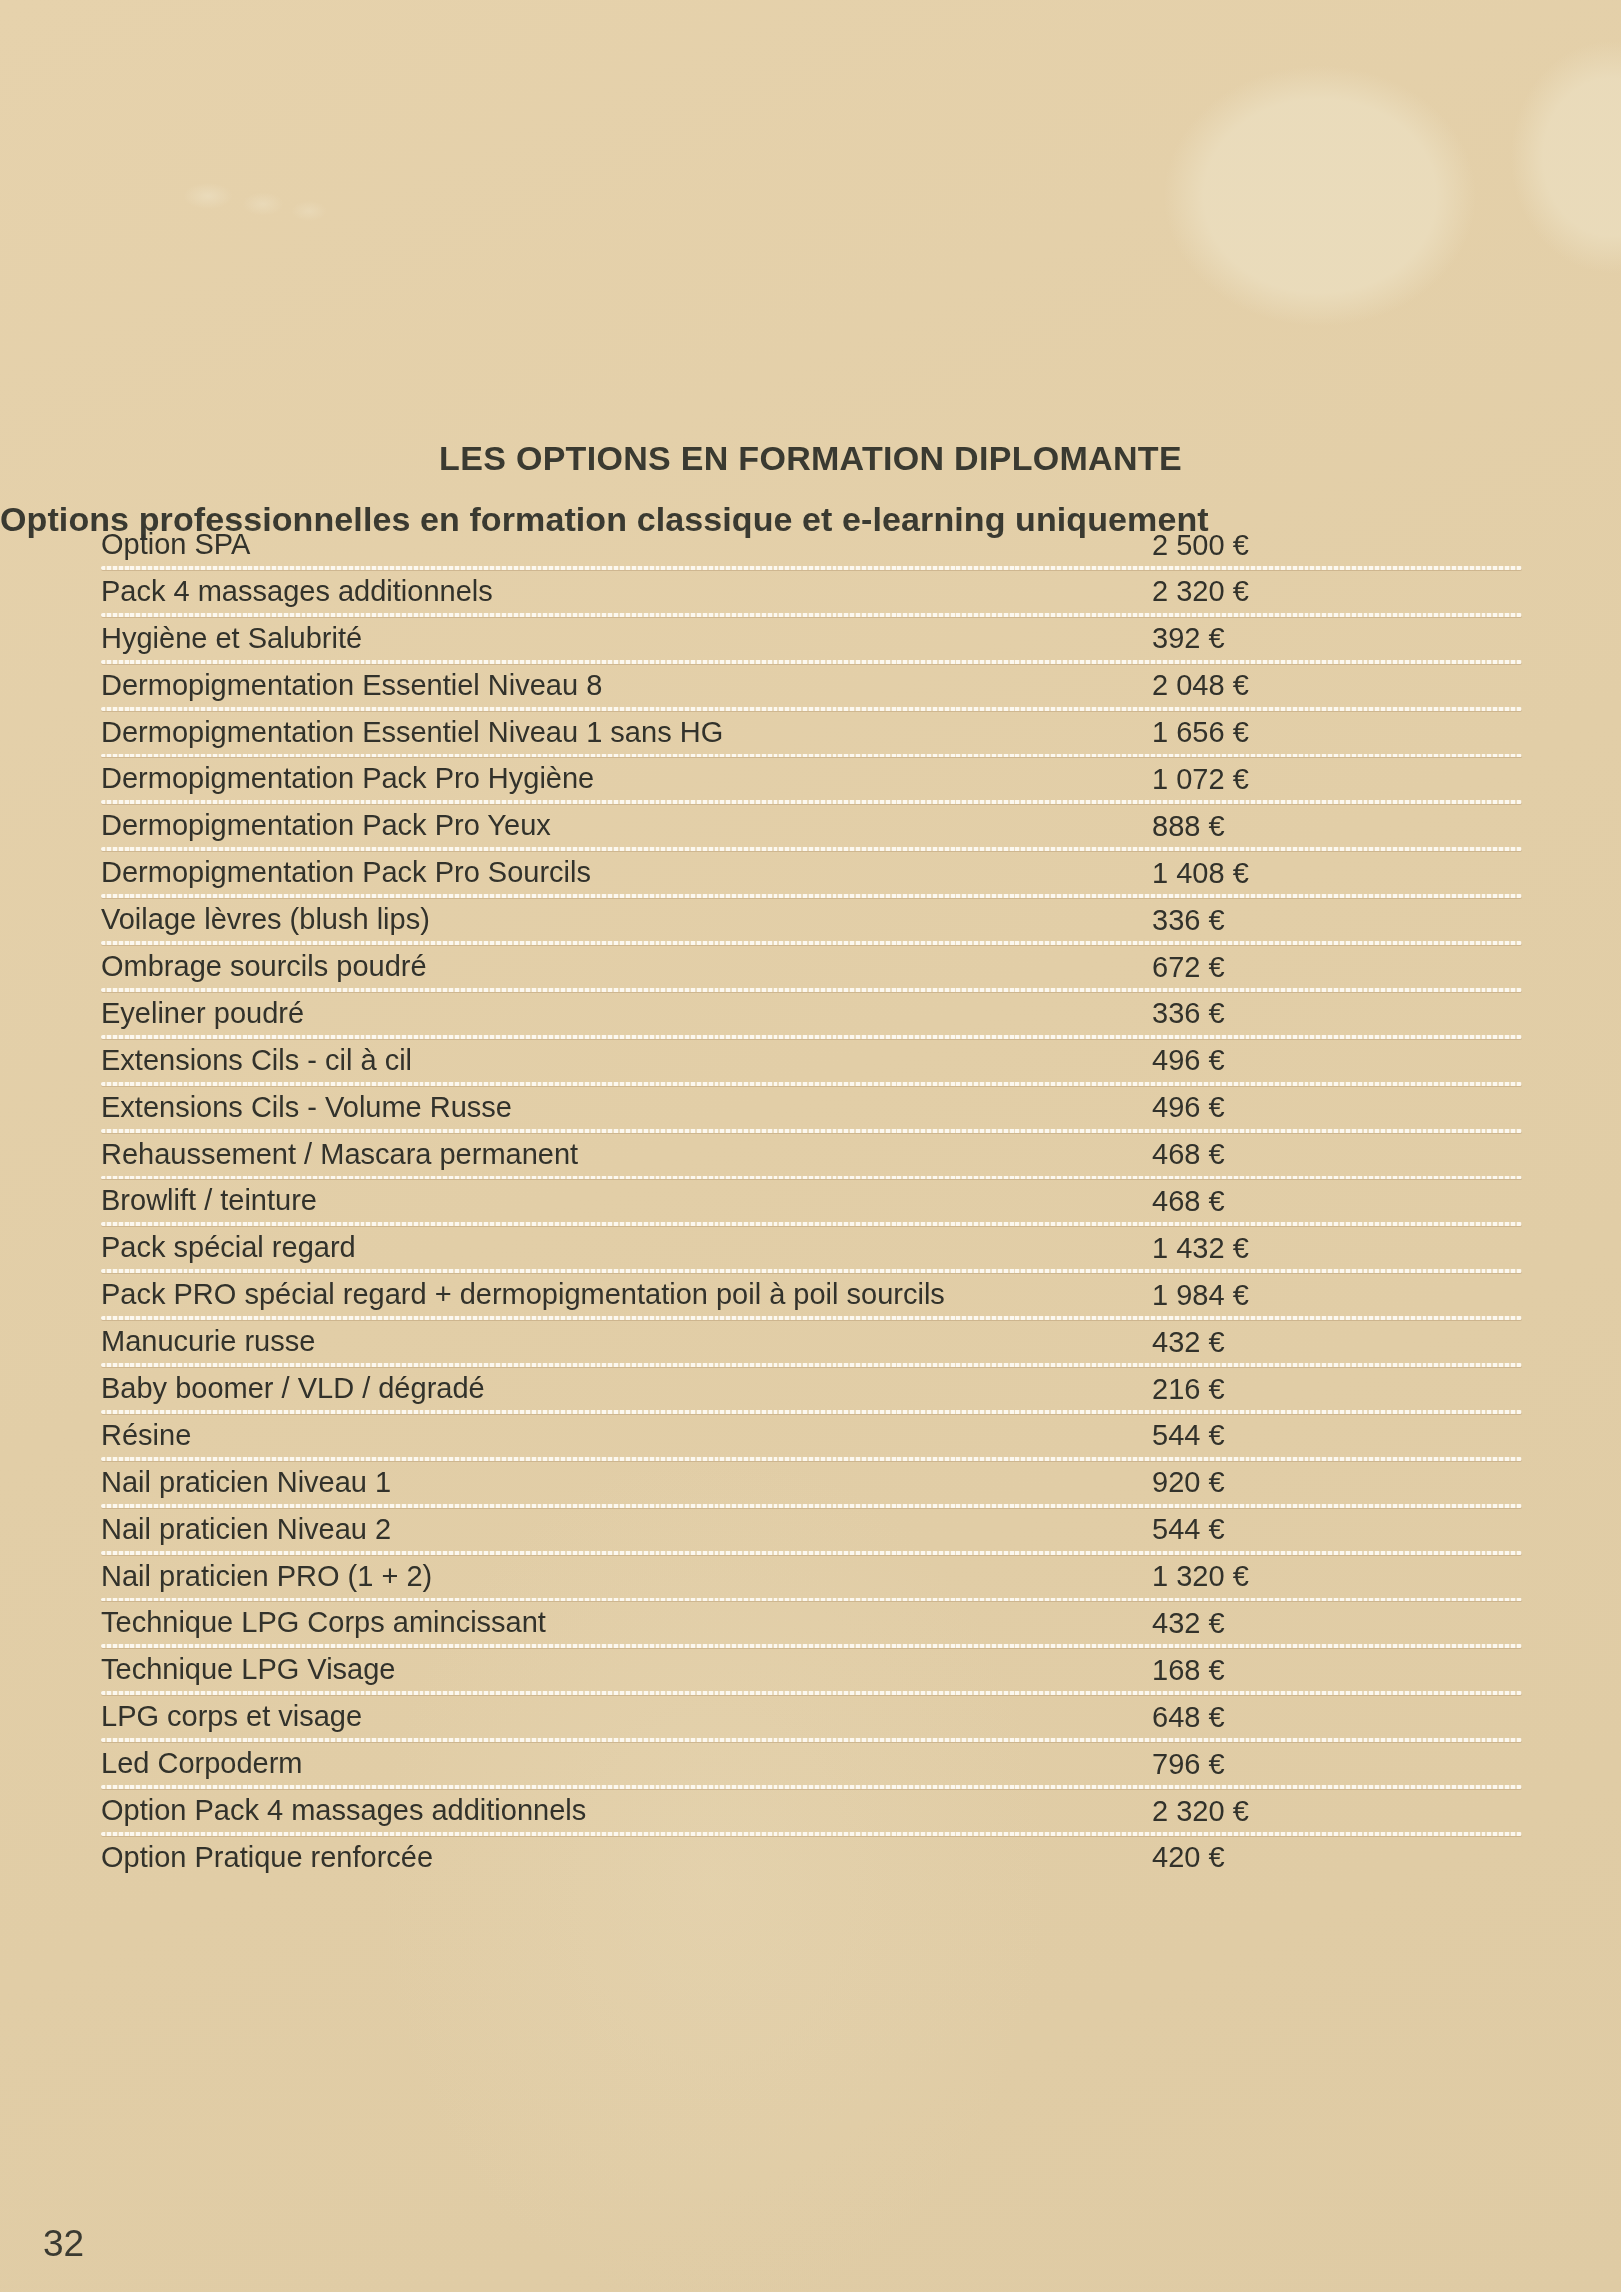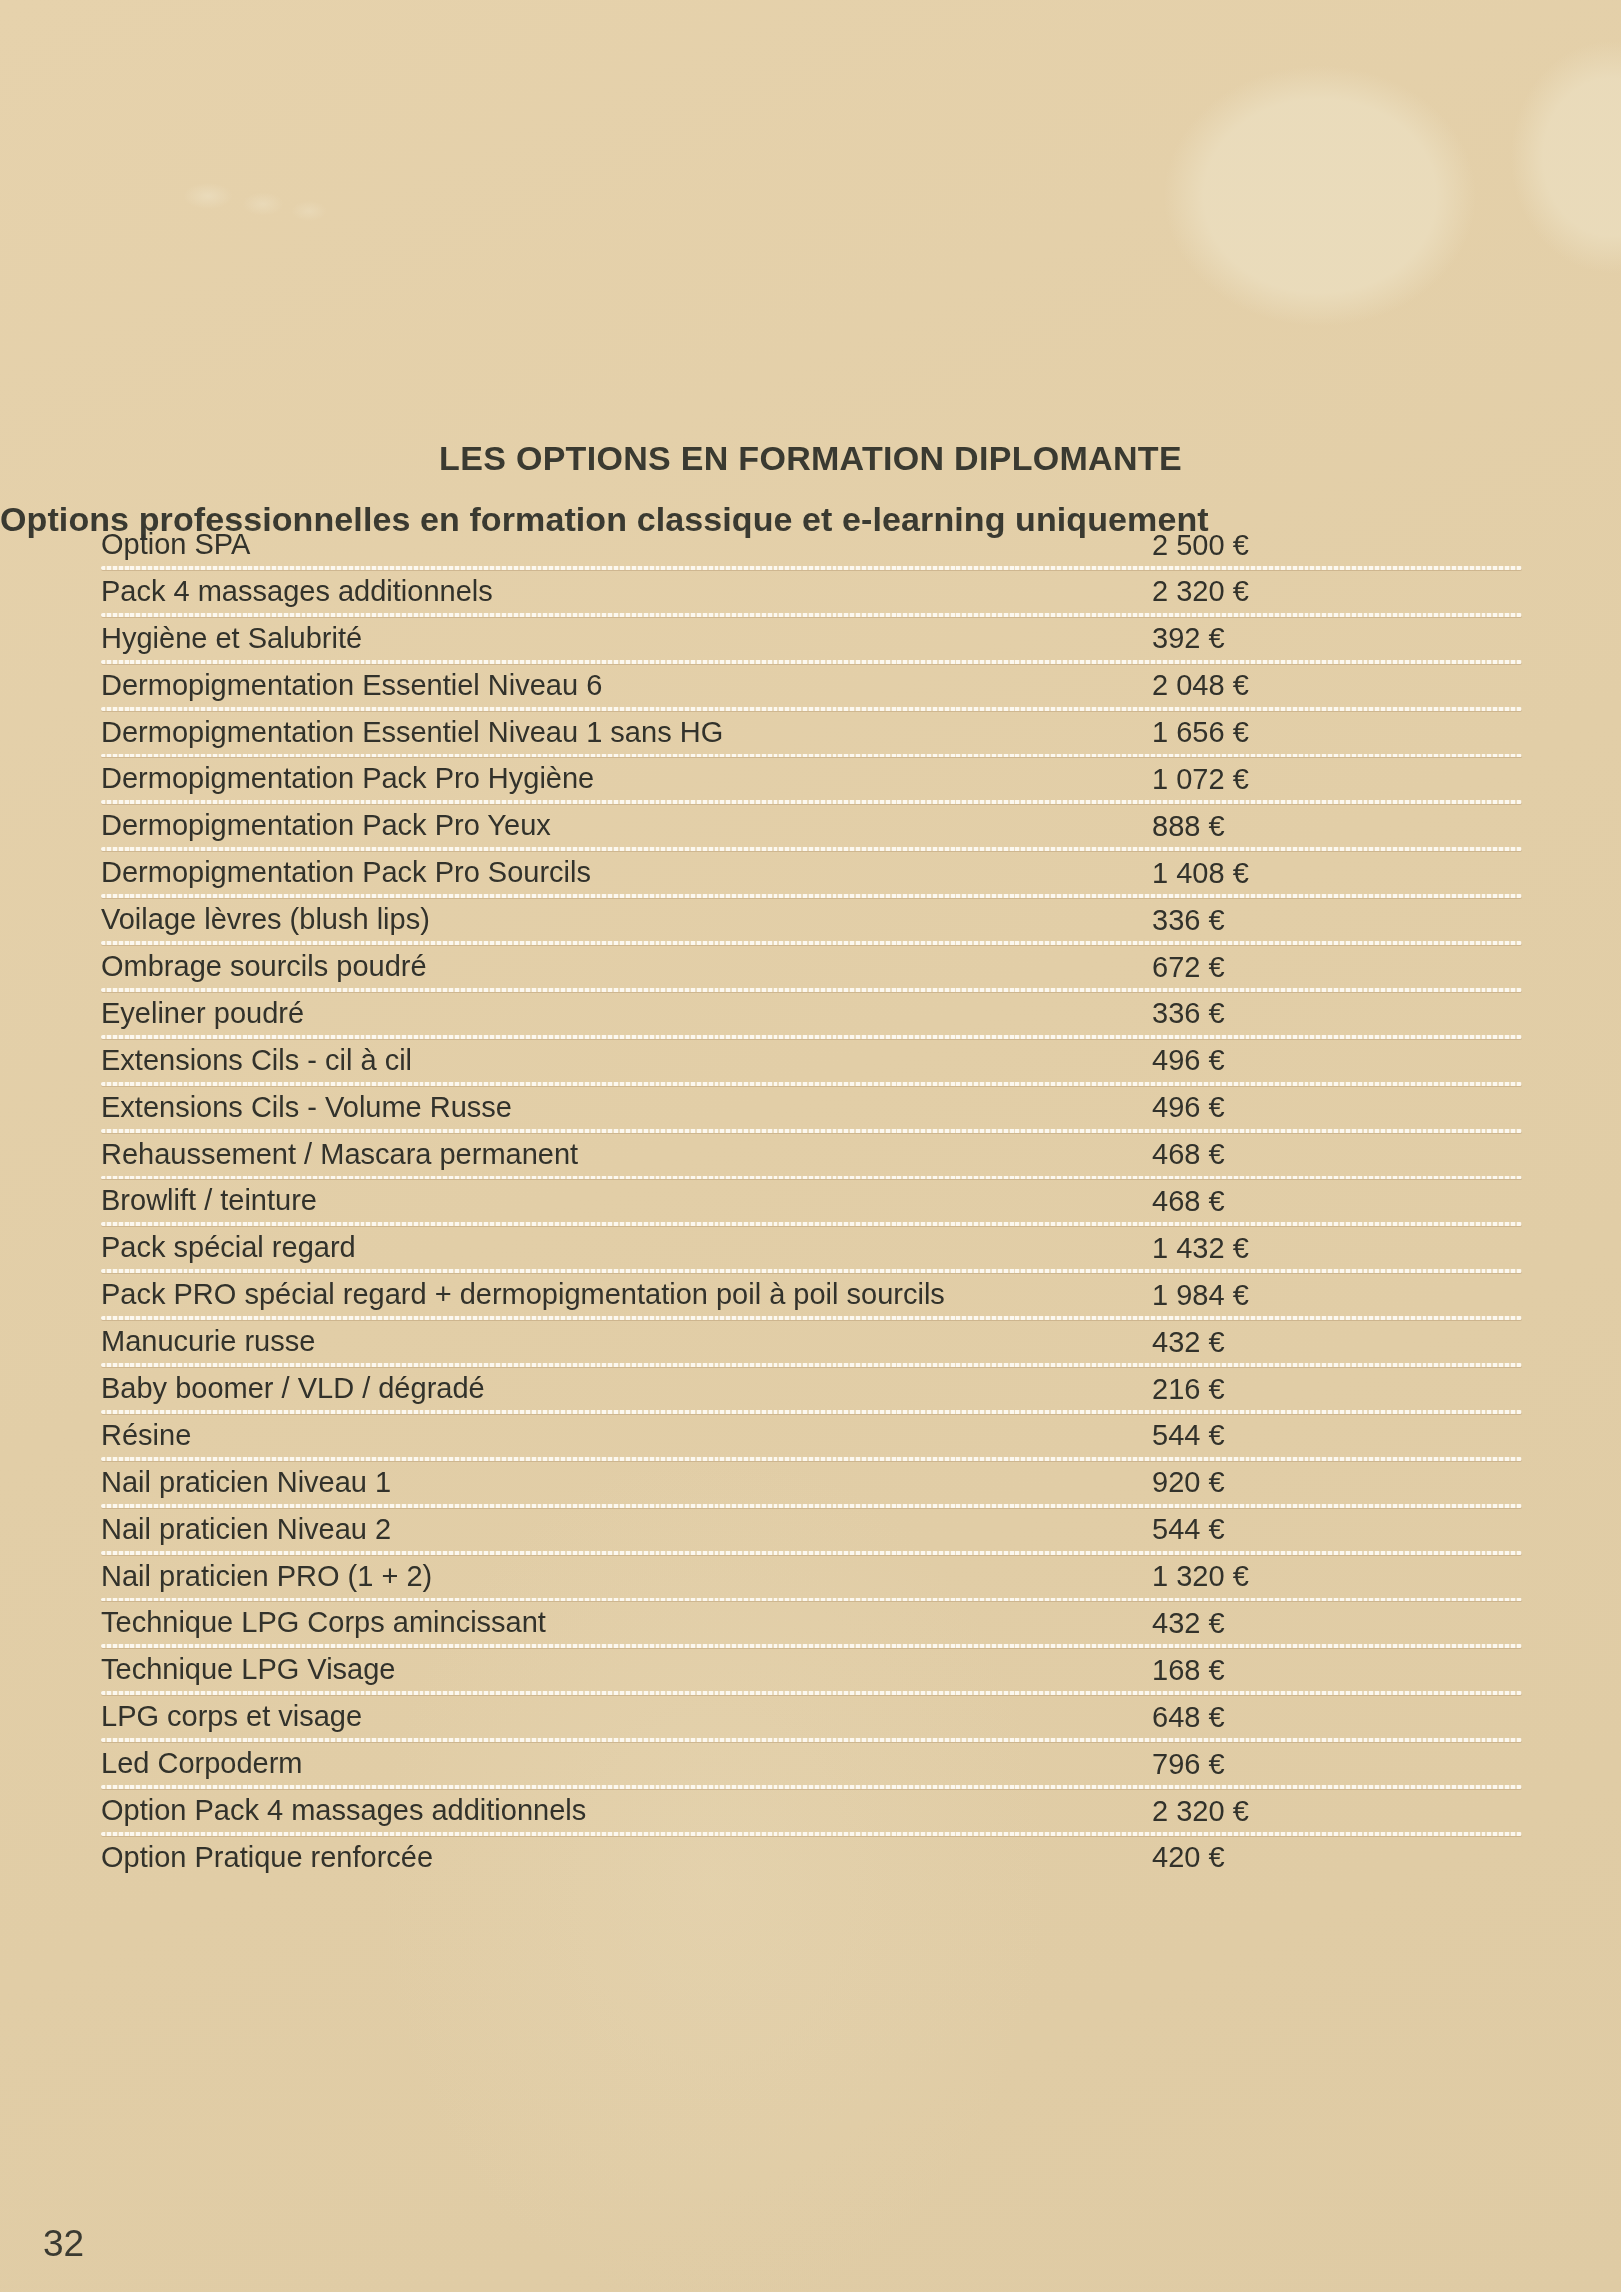--- a/index.html
+++ b/index.html
@@ -83,21 +83,21 @@
   <div class="sep"></div>
 
   <div class="row">
     <span class="label">Hygiène et Salubrité</span>
     <span class="price">392 €</span>
   </div>
 
   <div class="sep"></div>
 
   <div class="row">
-    <span class="label">Dermopigmentation Essentiel Niveau 6</span>
+    <span class="label">Dermopigmentation Essentiel Niveau 8</span>
     <span class="price">2 048 €</span>
   </div>
 
   <div class="sep"></div>
 
   <div class="row">
     <span class="label">Dermopigmentation Essentiel Niveau 1 sans HG</span>
     <span class="price">1 656 €</span>
   </div>
 

